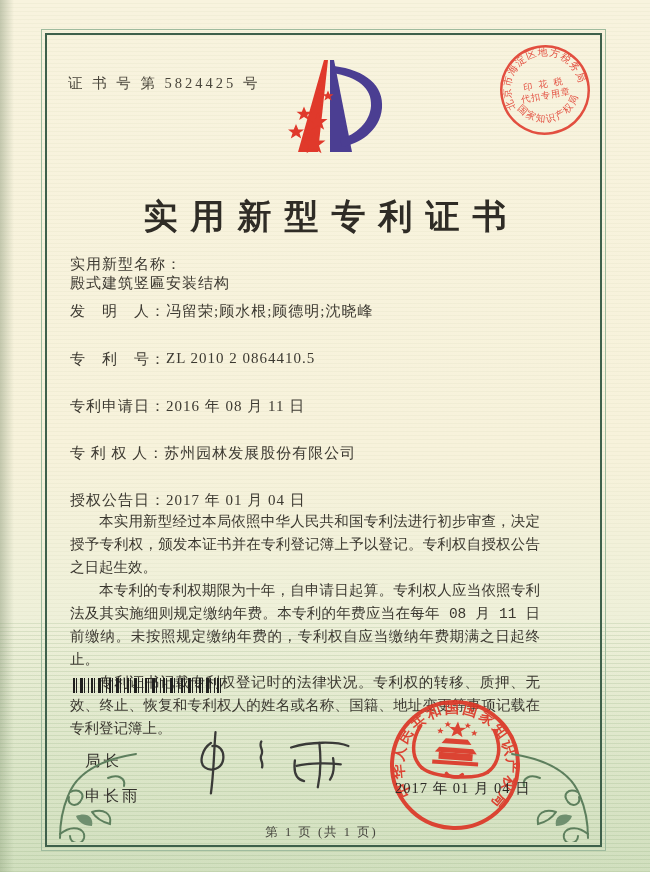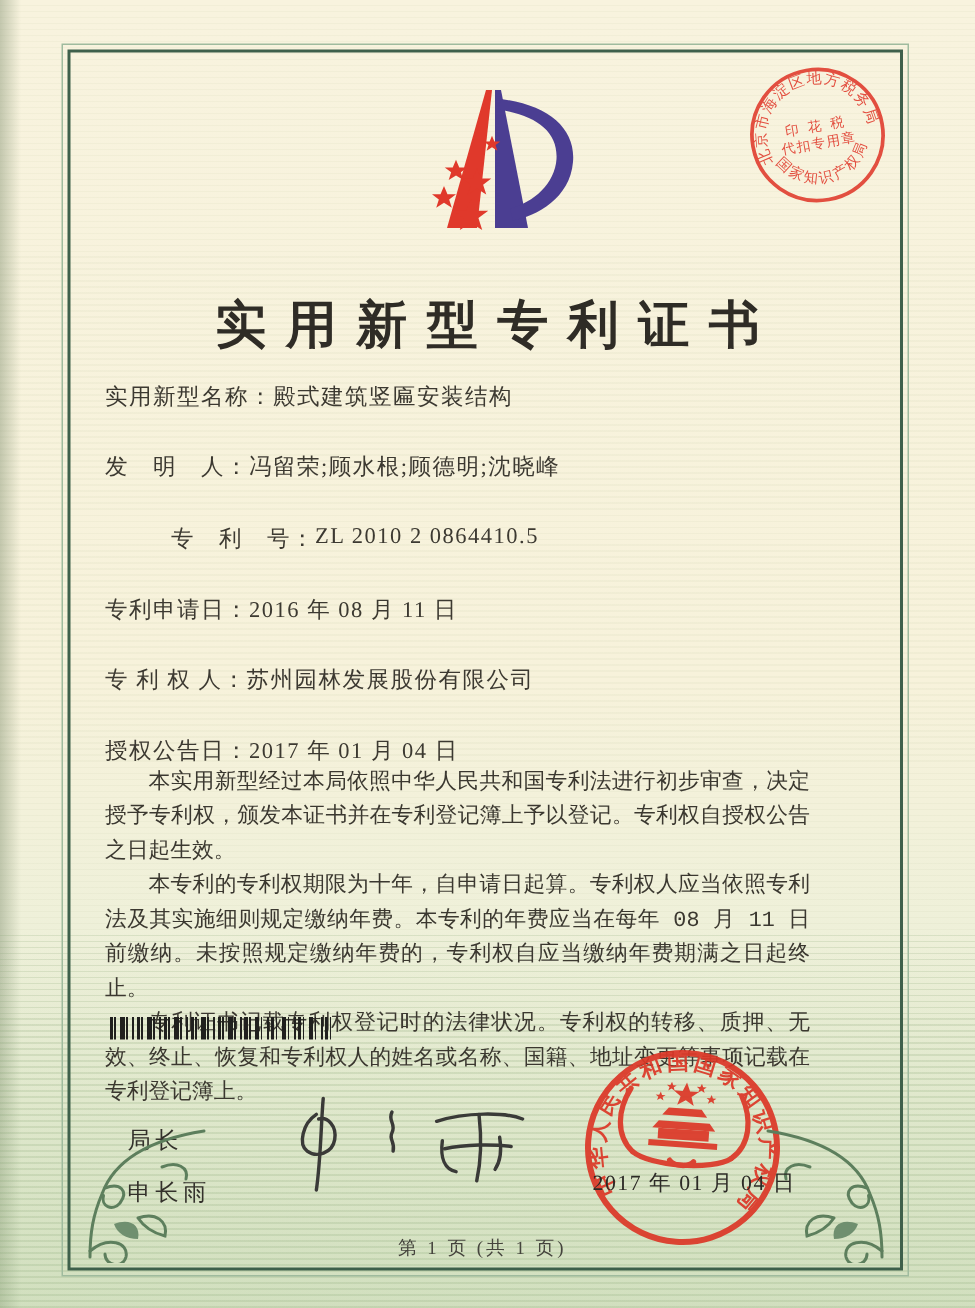--- a/index.html
+++ b/index.html
@@ -32,21 +32,21 @@
     transform:rotate(-10deg);opacity:0.88;}
   .tax-stamp text{fill:#e0392b;font-family:"Liberation Serif","DejaVu Serif",serif;}
 
   .doc-title{position:absolute;left:0;top:172px;width:100%;text-align:center;
     font-size:34px;font-weight:bold;color:#2f2c26;letter-spacing:13px;text-indent:13px;margin-top:22px;}
 
   .fields{position:absolute;left:70px;top:255px;width:480px;}
   .field-row{position:absolute;left:0;display:flex;font-size:15px;color:#3c3931;letter-spacing:1px;}
   .field-label{white-space:pre;}
   .field-value{white-space:pre;}
-  .fr0{top:0;} .fr1{top:47px;} .fr2{top:95px;margin-left:44px;} .fr3{top:142px;} .fr4{top:189px;} .fr5{top:236px;}
+  .fr0{top:0;flex-direction:column;} .fr1{top:47px;} .fr2{top:95px;} .fr3{top:142px;} .fr4{top:189px;} .fr5{top:236px;}
 
   .body-text{position:absolute;left:70px;top:511px;width:470px;font-size:14.5px;
     line-height:23px;color:#3b3830;text-align:justify;}
   .body-text p{margin:0;text-indent:2em;font-family:Liberation Mono, monospace;}
 
   .barcode{position:absolute;left:73px;top:678px;width:150px;height:15px;
     background:repeating-linear-gradient(90deg,
       #20201e 0 2px, rgba(0,0,0,0) 2px 3px,
       #20201e 3px 4px, rgba(0,0,0,0) 4px 7px,
       #20201e 7px 10px, rgba(0,0,0,0) 10px 11px,
@@ -69,20 +69,21 @@
     font-size:12.5px;color:#45443d;letter-spacing:2px;}
 </style>
 </head>
 <body>
 
 <div class="page">
   <div class="edge-shade"></div>
   <div class="green-waves"></div>
   <div class="frame"></div>
 
+  <div class="cert-no">证 书 号 第 5824425 号</div>
 
   <svg class="logo" viewBox="0 0 136 110">
     <polygon points="62,8 66,8 56,100 36,100" fill="#e0392b"></polygon>
     <polygon points="68,8 72,8 90,100 68,100" fill="#4b3e92"></polygon>
     <path d="M72,14 C104,18 122,34 120,56 C118,80 96,92 80,95 L78,87 C94,83 108,70 109,54 C110,36 96,25 70,21 Z" fill="#4b3e92"></path>
     <g fill="#e0392b">
       <path transform="translate(66,44) scale(0.55)" d="M0,-10 L2.9,-3.1 10,-3.1 4.3,1.2 6.5,8.1 0,4 -6.5,8.1 -4.3,1.2 -10,-3.1 -2.9,-3.1 Z"></path>
       <path transform="translate(42,62) scale(0.75)" d="M0,-10 L2.9,-3.1 10,-3.1 4.3,1.2 6.5,8.1 0,4 -6.5,8.1 -4.3,1.2 -10,-3.1 -2.9,-3.1 Z"></path>
       <path transform="translate(56,70) scale(0.95)" d="M0,-10 L2.9,-3.1 10,-3.1 4.3,1.2 6.5,8.1 0,4 -6.5,8.1 -4.3,1.2 -10,-3.1 -2.9,-3.1 Z"></path>
       <path transform="translate(34,80) scale(0.8)" d="M0,-10 L2.9,-3.1 10,-3.1 4.3,1.2 6.5,8.1 0,4 -6.5,8.1 -4.3,1.2 -10,-3.1 -2.9,-3.1 Z"></path>

